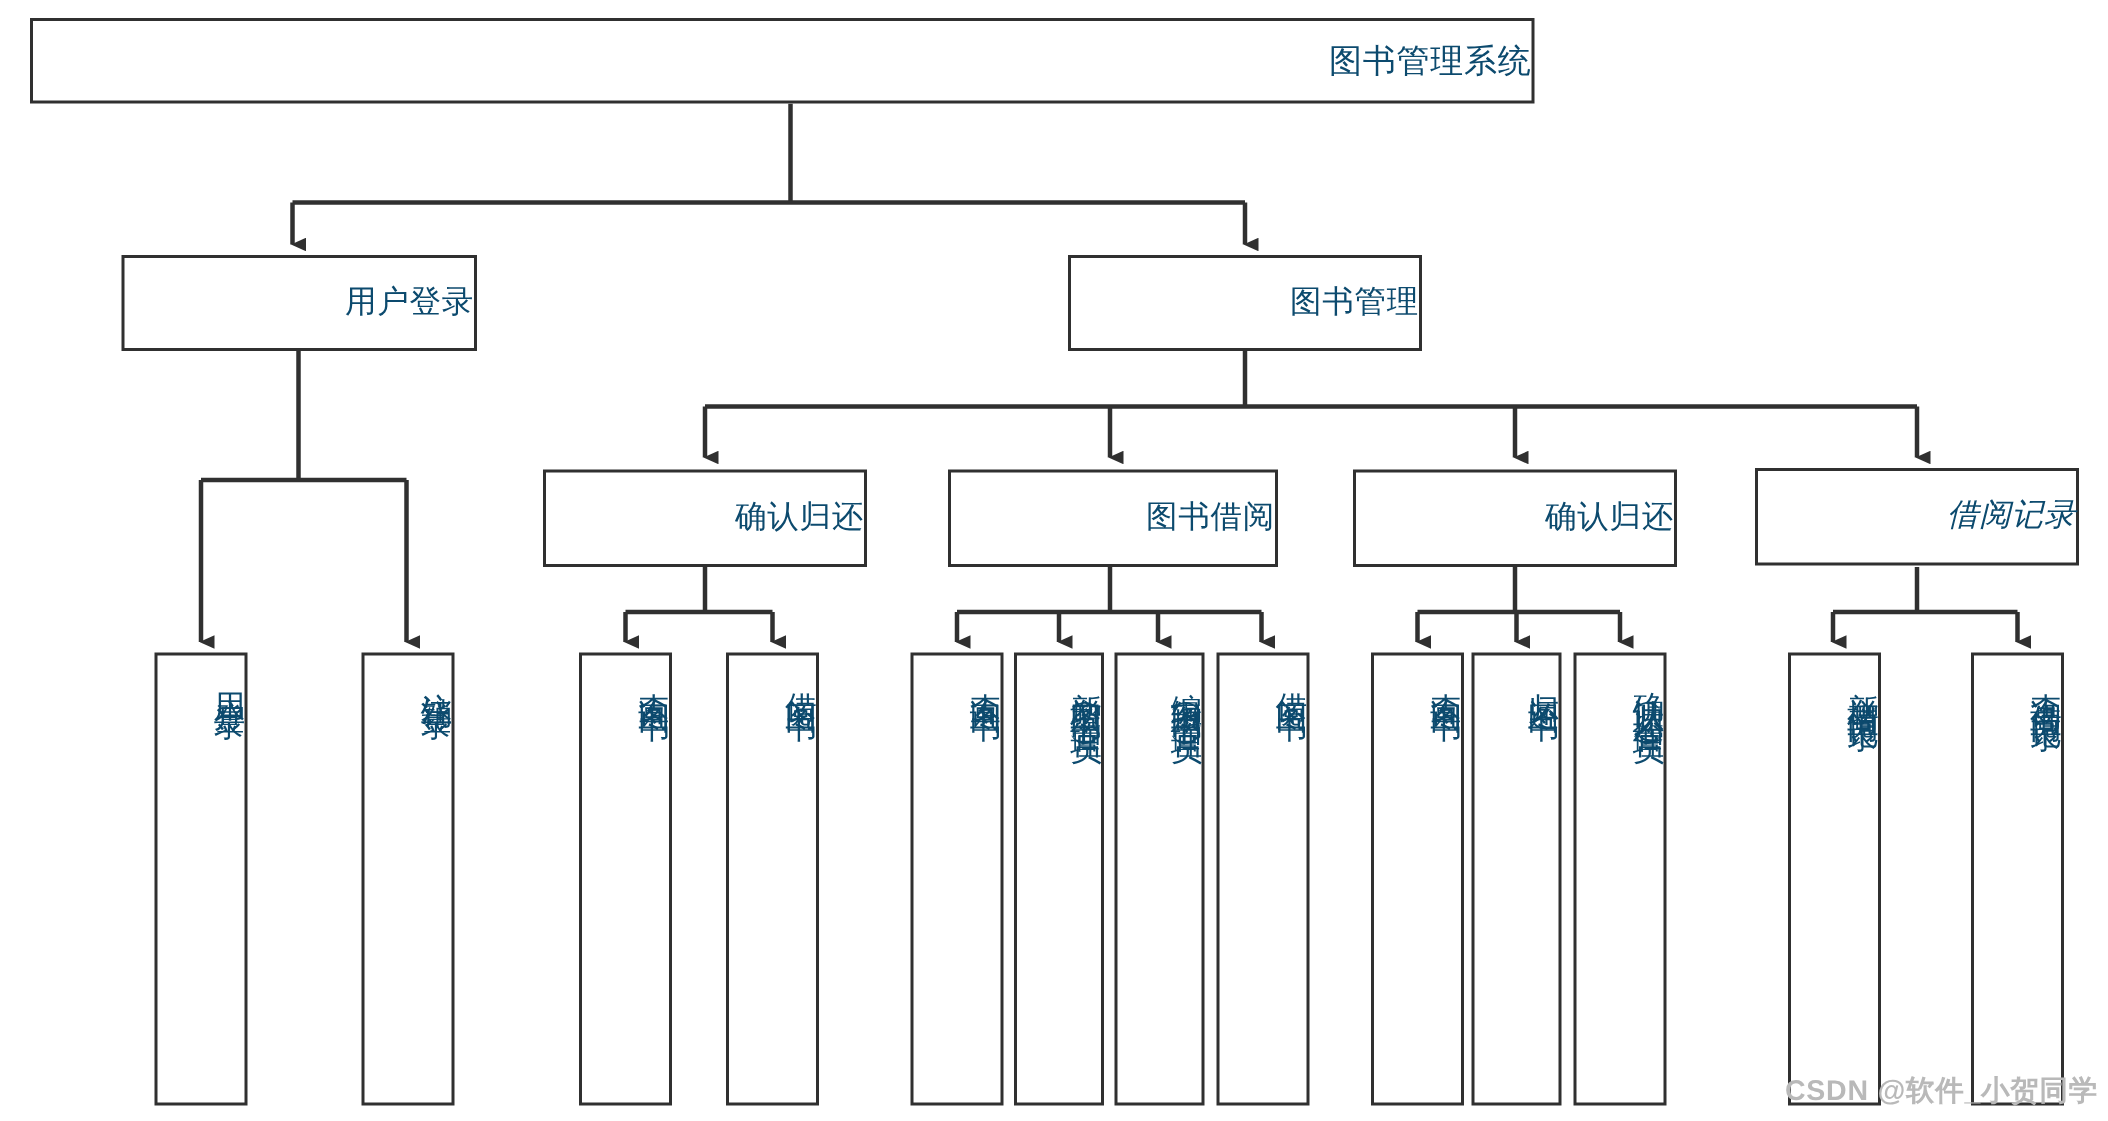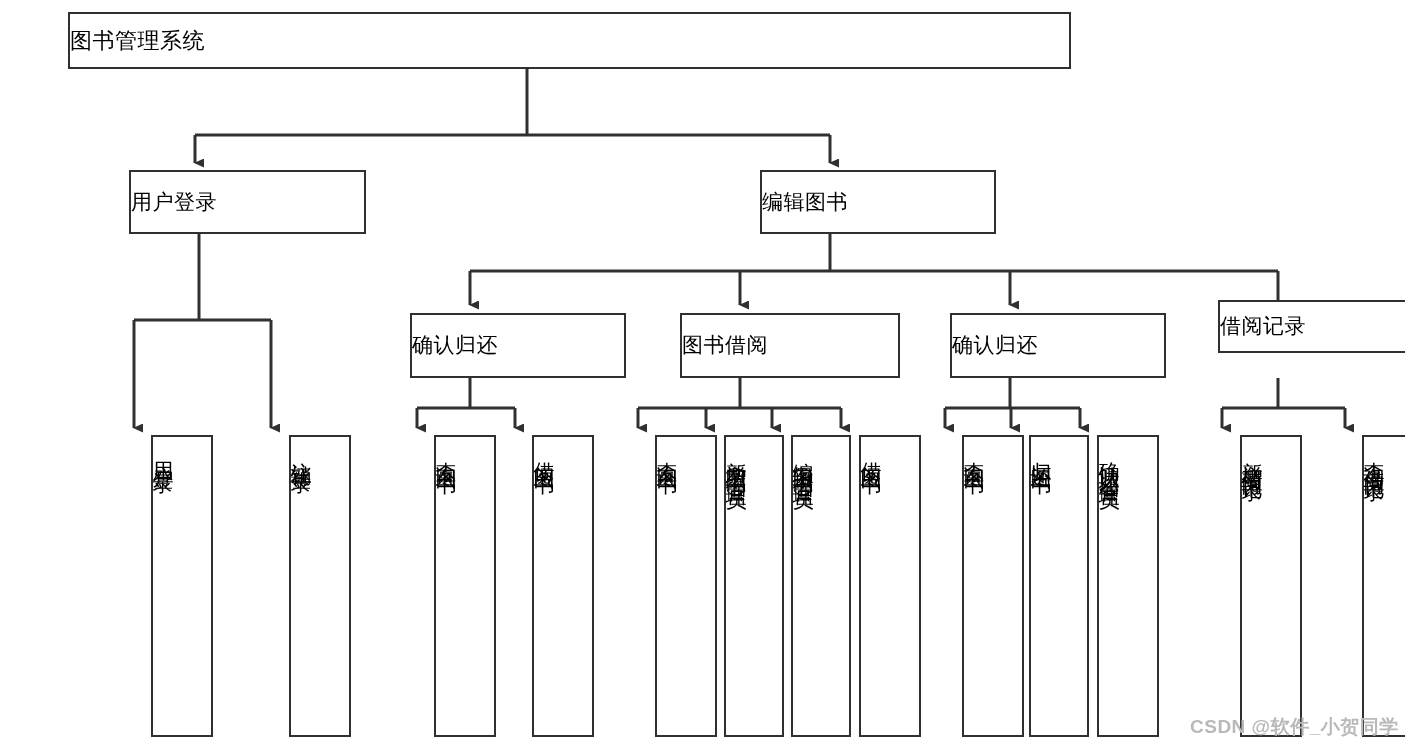--- a/index.html
+++ b/index.html
@@ -10,23 +10,22 @@
   }
   #diagram-root{position:relative;width:1405px;height:747px;background:#ffffff;}
   svg.edges{position:absolute;left:0;top:0;width:1405px;height:747px;}
   .node{
     position:absolute;
     box-sizing:border-box;
     border:2.5px solid #303030;
     background:#ffffff;
     display:flex;
     align-items:center;
-    justify-content:flex-start;
-    color:#000000;
-    margin-left:48px;
+    justify-content:flex-end;
+    color:#0c4a6e;
   }
   .node .label{
     display:block;
     text-align:center;
     line-height:1.18;
     letter-spacing:.5px;
   }
   .node.horiz .label{font-size:21px;}
   .node.vert{align-items:flex-start;padding-top:8px;}
   .node.vert .label{
@@ -104,33 +103,33 @@
   </svg>
 
   <div class="node root horiz" style="left:20px;top:12px;width:1003px;height:57px;">
     <span class="label">图书管理系统</span>
   </div>
 
   <div class="node horiz" style="left:81px;top:170px;width:237px;height:64px;">
     <span class="label">用户登录</span>
   </div>
   <div class="node horiz" style="left:712px;top:170px;width:236px;height:64px;">
-    <span class="label">编辑图书</span>
+    <span class="label">图书管理</span>
   </div>
 
   <div class="node horiz" style="left:362px;top:313px;width:216px;height:65px;">
     <span class="label">确认归还</span>
   </div>
   <div class="node horiz" style="left:632px;top:313px;width:220px;height:65px;">
     <span class="label">图书借阅</span>
   </div>
   <div class="node horiz" style="left:902px;top:313px;width:216px;height:65px;">
     <span class="label">确认归还</span>
   </div>
-  <div class="node horiz" style="left:1170px;top:300px;width:216px;height:53px;">
+  <div class="node horiz" style="left:1170px;top:312px;width:216px;height:65px;font-style:italic;">
     <span class="label">借阅记录</span>
   </div>
 
   <div class="node vert" style="left:103px;top:435px;width:62px;height:302px;">
     <span class="label">用户登录</span>
   </div>
   <div class="node vert" style="left:241px;top:435px;width:62px;height:302px;">
     <span class="label">注销登录</span>
   </div>
 

